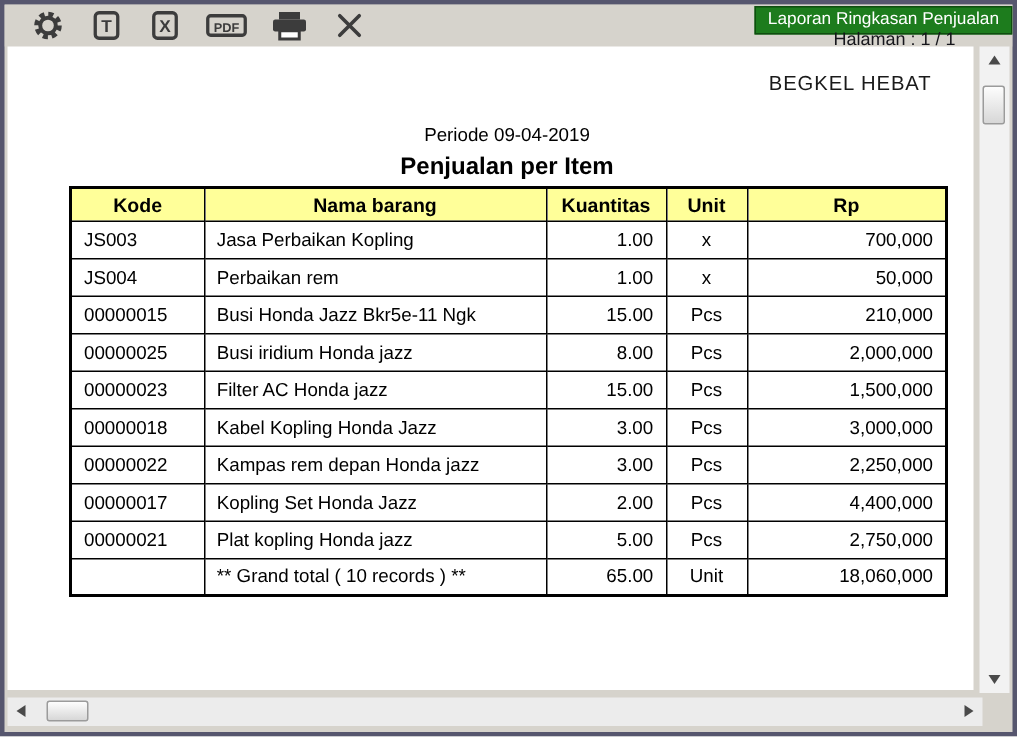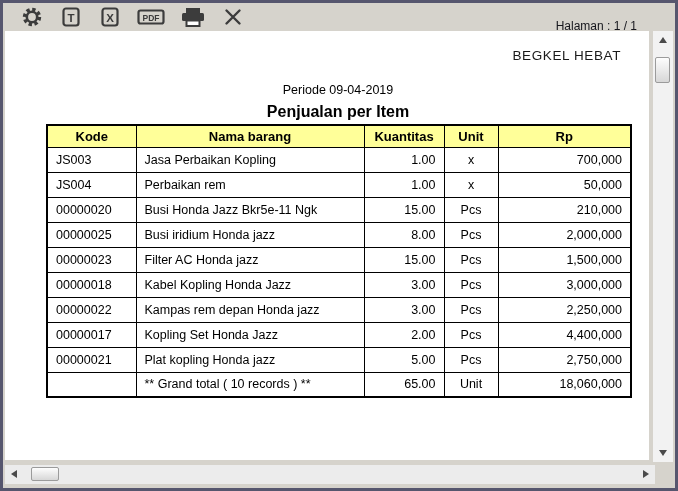--- a/index.html
+++ b/index.html
@@ -144,20 +144,21 @@
     </button>
     <button class="tbtn">
       <span>
         <svg width="20" height="20" viewBox="0 0 20 20">
           <path d="M3.5 3.5 L16.5 16.5 M16.5 3.5 L3.5 16.5" stroke="#3c3c3c" stroke-width="2.4" stroke-linecap="round"></path>
         </svg>
       </span>
     </button>
   </div>
 
+  <div class="badge">Laporan Ringkasan Penjualan</div>
   <div class="page-indicator">Halaman :  1 / 1</div>
 
   <div class="viewport">
     <div class="company">BEGKEL HEBAT</div>
     <div class="report-title">Penjualan per Item</div>
     <div class="report-subtitle">Periode 09-04-2019</div>
 
     <table class="report">
       <thead>
           <tr>
@@ -177,21 +178,21 @@
             <td class="col-4">700,000</td>
           </tr>
           <tr>
             <td class="col-0">JS004</td>
             <td class="col-1">Perbaikan rem</td>
             <td class="col-2">1.00</td>
             <td class="col-3">x</td>
             <td class="col-4">50,000</td>
           </tr>
           <tr>
-            <td class="col-0">00000020</td>
+            <td class="col-0">00000015</td>
             <td class="col-1">Busi Honda Jazz Bkr5e-11 Ngk</td>
             <td class="col-2">15.00</td>
             <td class="col-3">Pcs</td>
             <td class="col-4">210,000</td>
           </tr>
           <tr>
             <td class="col-0">00000025</td>
             <td class="col-1">Busi iridium Honda jazz</td>
             <td class="col-2">8.00</td>
             <td class="col-3">Pcs</td>

